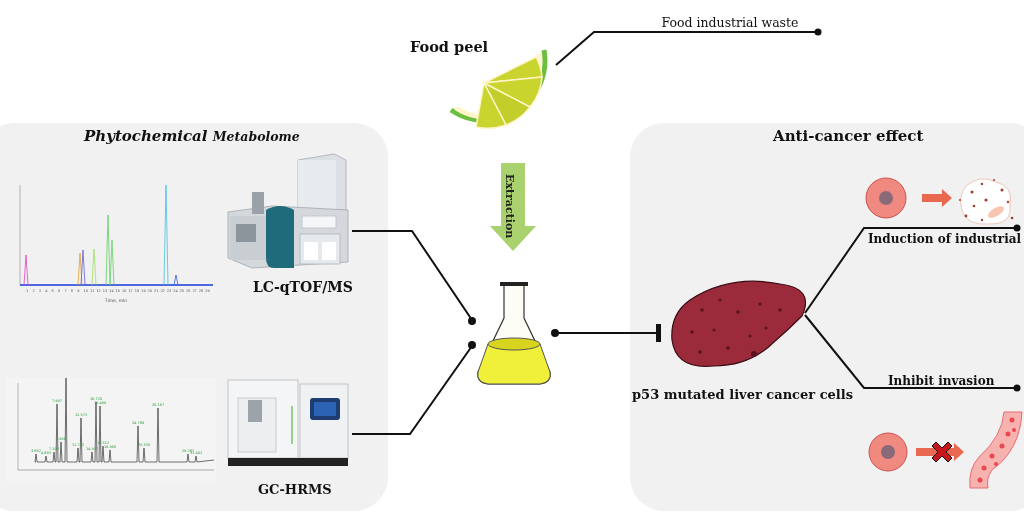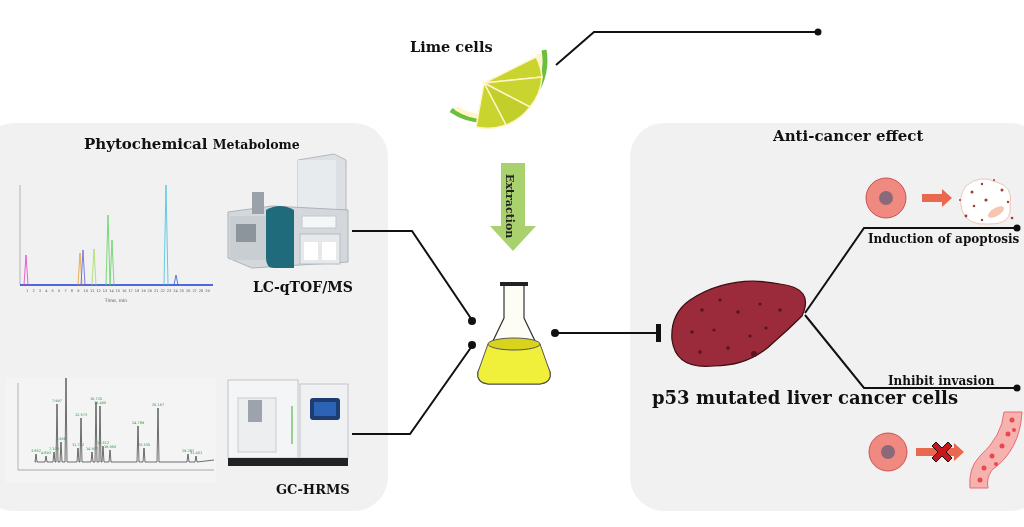--- a/index.html
+++ b/index.html
@@ -15,29 +15,30 @@
   svg.overlay { position:absolute; left:0; top:0; }
   .abs { position:absolute; }
   .vert-text { position:absolute; writing-mode:vertical-rl; font-size:11px; font-weight:bold; color:#222; }
 </style>
 </head>
 <body>
 
 <div id="panel-left" class="panel"></div>
 <div id="panel-right" class="panel"></div>
 
-<div class="title" style="left:84px; top:135px;">
+<div class="title" style="left:84px; top:127px;font-style:italic;">
   <span>Phytochemical</span>
   <span class="small">Metabolome</span>
 </div>
 <div class="title" style="left:773px; top:127px;">Anti-cancer effect</div>
 
-<div class="title" style="left:410px; top:38px; font-size:14.5px;">Lime cells</div>
+<div class="title" style="left:410px; top:38px; font-size:14.5px;">Food peel</div>
 
 <div class="plain" style="left:605px; top:15px; width:250px;">
+  <div>Food industrial waste</div>
 </div>
 
 <svg class="overlay" width="1024" height="527">
 
   <polyline points="556,65 594,32 818,32" fill="none" stroke="#111" stroke-width="2"></polyline>
   <circle cx="818" cy="32" r="3.5" fill="#111"></circle>
 
   <polyline points="352,231 412,231 472,320" fill="none" stroke="#111" stroke-width="2"></polyline>
   <circle cx="472" cy="321" r="4" fill="#111"></circle>
 
@@ -168,40 +169,40 @@
 <svg class="abs" style="left:226px; top:378px;" width="124" height="92" viewBox="0 0 124 92">
   <rect x="2" y="2" width="70" height="78" fill="#f4f5f6" stroke="#c0c4c8"></rect>
   <rect x="12" y="20" width="38" height="54" fill="#eceef0" stroke="#c8ccd0"></rect>
   <rect x="22" y="22" width="14" height="22" fill="#9ca3aa"></rect>
   <rect x="74" y="6" width="48" height="74" fill="#f0f1f3" stroke="#c0c4c8"></rect>
   <rect x="84" y="20" width="30" height="22" rx="3" fill="#1d3c72"></rect>
   <rect x="88" y="24" width="22" height="14" fill="#2c63b4"></rect>
   <rect x="2" y="80" width="120" height="8" fill="#222"></rect>
   <line x1="66" y1="28" x2="66" y2="66" stroke="#7ac36a" stroke-width="1.5"></line>
 </svg>
-<div class="label" style="left:258px; top:482px; font-size:13px;margin-left:18px;">GC-HRMS</div>
+<div class="label" style="left:258px; top:482px; font-size:13px;">GC-HRMS</div>
 
 <svg class="abs" style="left:670px; top:270px;" width="150" height="115" viewBox="0 0 150 115">
   <path d="M 20 30 Q 60 4 110 14 Q 145 18 132 46 Q 118 60 104 72 Q 80 96 44 96 Q 6 100 2 70 Q 0 44 20 30 Z" fill="#9b2a3a" stroke="#3a0c14" stroke-width="1.2"></path>
   <g fill="#5a1420">
     <circle cx="32" cy="40" r="1.8"></circle>
       <circle cx="50" cy="30" r="1.6"></circle>
       <circle cx="68" cy="42" r="1.8"></circle>
     <circle cx="90" cy="34" r="1.6"></circle>
       <circle cx="110" cy="40" r="1.8"></circle>
       <circle cx="22" cy="62" r="1.8"></circle>
     <circle cx="44" cy="60" r="1.6"></circle>
       <circle cx="58" cy="78" r="1.8"></circle>
       <circle cx="80" cy="66" r="1.6"></circle>
     <circle cx="96" cy="58" r="1.6"></circle>
       <circle cx="30" cy="82" r="1.8"></circle>
       <circle cx="84" cy="84" r="3"></circle>
   </g>
 </svg>
-<div class="label" style="left:652px; top:387px; font-size:18px;">p53 mutated liver cancer cells</div>
+<div class="label" style="left:632px; top:387px; font-size:13px;">p53 mutated liver cancer cells</div>
 
 <svg class="abs" style="left:862px; top:172px;" width="160" height="58" viewBox="0 0 160 58">
   <g>
     <circle cx="24" cy="26" r="20" fill="#f08a80" stroke="#c03a3a" stroke-width="0.8"></circle>
     <circle cx="24" cy="26" r="7" fill="#8a6a78"></circle>
   </g>
   <polygon points="60,22 80,22 80,17 90,26 80,35 80,30 60,30" fill="#e8694f"></polygon>
   <g>
     <path d="M 104 14 Q 118 2 134 10 Q 152 14 148 34 Q 150 52 128 52 Q 104 54 100 38 Q 96 24 104 14 Z" fill="#fff" stroke="#e8b8a8" stroke-width="0.8"></path>
     <ellipse cx="134" cy="40" rx="9" ry="4" fill="#f6c6b0" transform="rotate(-30 134 40)"></ellipse>
@@ -213,21 +214,21 @@
         <circle cx="124" cy="28" r="1.6"></circle>
         <circle cx="146" cy="30" r="1.2"></circle>
       <circle cx="104" cy="44" r="1.4"></circle>
         <circle cx="120" cy="48" r="1.2"></circle>
         <circle cx="150" cy="46" r="1.3"></circle>
       <circle cx="98" cy="28" r="1"></circle>
         <circle cx="132" cy="8" r="1"></circle>
     </g>
   </g>
 </svg>
-<div class="label" style="left:868px; top:232px;">Induction of apoptosis</div>
+<div class="label" style="left:868px; top:232px;">Induction of industrial</div>
 
 <div class="label" style="left:888px; top:374px;">Inhibit invasion</div>
 <svg class="abs" style="left:864px; top:410px;" width="160" height="80" viewBox="0 0 160 80">
   <g>
     <circle cx="24" cy="42" r="19" fill="#f08a80" stroke="#c03a3a" stroke-width="0.8"></circle>
     <circle cx="24" cy="42" r="7" fill="#8a6a78"></circle>
   </g>
   <polygon points="52,38 90,38 90,33 100,42 90,51 90,46 52,46" fill="#e8694f"></polygon>
   <g transform="translate(78,42)">
     <path d="M -10 -6 L -6 -10 L 0 -4 L 6 -10 L 10 -6 L 4 0 L 10 6 L 6 10 L 0 4 L -6 10 L -10 6 L -4 0 Z" fill="#c8161d" stroke="#111" stroke-width="1"></path>

